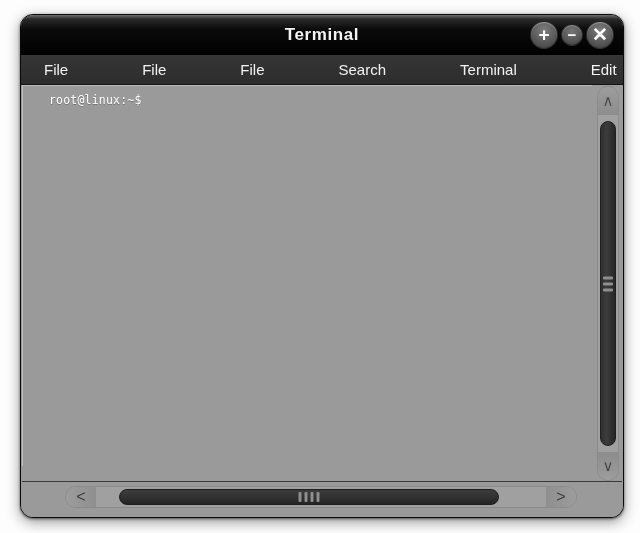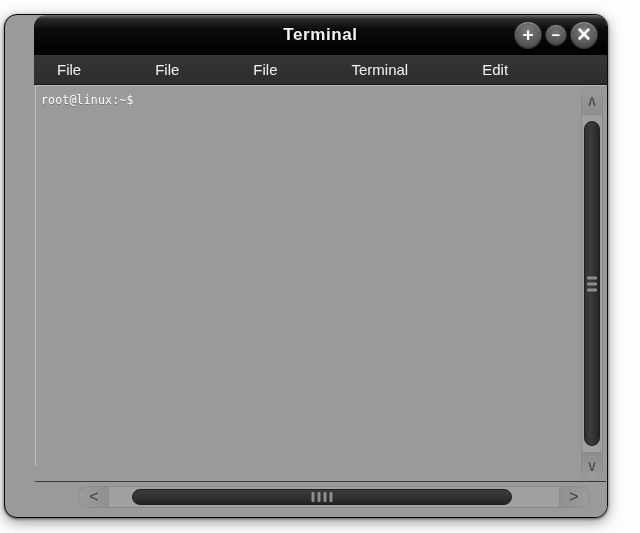--- a/index.html
+++ b/index.html
@@ -16,32 +16,31 @@
     position: absolute;
     left: 0; top: 0;
     width: 640px;
     height: 533px;
     background: #fdfdfd;
   }
 
   
   #window {
     position: absolute;
-    left: 4px;
+    left: 20px;
     top: 14px;
     width: 604px;
     height: 504px;
     border-radius: 13px;
     background: #9a9a9a;
     box-shadow: 0 4px 14px rgba(0,0,0,0.40),
                 0 1px 3px rgba(0,0,0,0.55);
     border: 1px solid #0a0a0a;
     box-sizing: border-box;
     overflow: hidden;
-    padding-left: 29px;
   }
 
   
   #titlebar {
     position: relative;
     height: 40px;
     background: linear-gradient(to bottom,
         #6f6f6f 0px,
         #2a2a2a 4px,
         #0b0b0b 14px,
@@ -130,21 +129,21 @@
     width: 570px;
     height: 381px;
     background: #9a9a9a;
     border-top: 1px solid #bdbdbd;
     border-left: 1px solid #bdbdbd;
     box-sizing: border-box;
     overflow: hidden;
   }
 
   #prompt-line {
-    margin: 7px 0 0 5px;
+    margin: 7px 0 0 26px;
     color: #ffffff;
     font-family: "DejaVu Sans Mono", "Liberation Mono", monospace;
     font-size: 11.5px;
     letter-spacing: 0.2px;
     white-space: pre;
     text-shadow: 0 1px 0 rgba(0,0,0,0.25);
   }
 
   
   #vscroll {
@@ -289,20 +288,21 @@
         <div class="winbtn big">
           <span class="glyph">✕</span>
         </div>
       </div>
     </div>
 
     <div id="menubar">
       <div class="menu-item">File</div>
       <div class="menu-item">File</div>
       <div class="menu-item">File</div>
+      <div class="menu-item">Search</div>
       <div class="menu-item">Terminal</div>
       <div class="menu-item">Edit</div>
     </div>
 
     <div id="body-area">
 
       <div id="text-area">
         <div id="prompt-line">root@linux:~$</div>
       </div>
 

